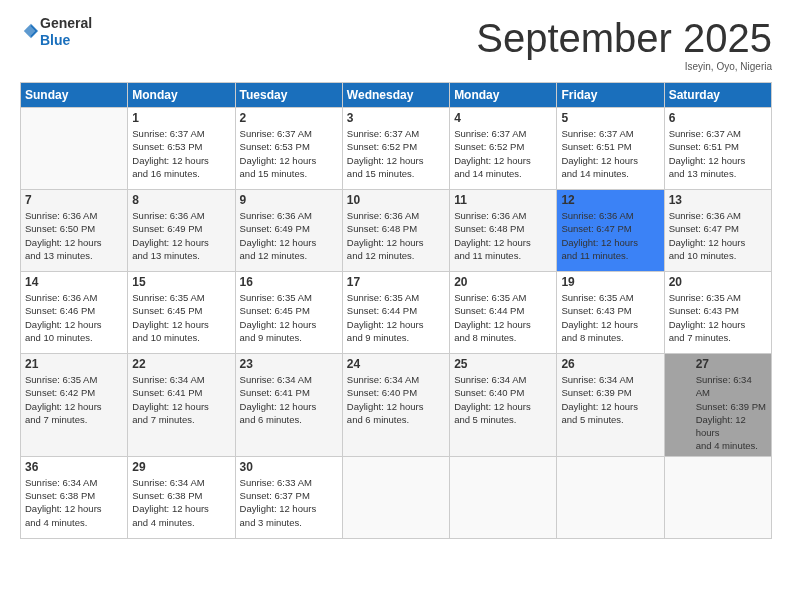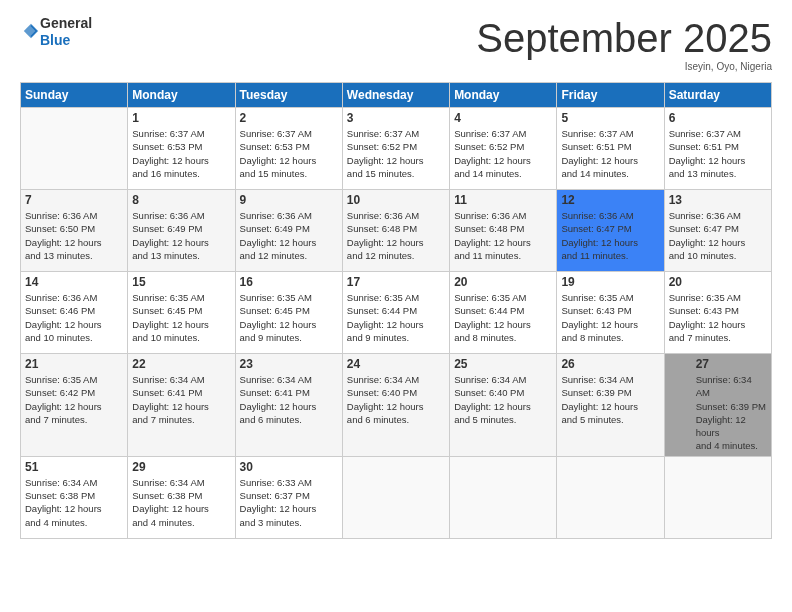--- a/index.html
+++ b/index.html
@@ -318,21 +318,21 @@
           <td style="background: #a3a3a3; padding-left: 31px;">
             <span class="day-number">27</span>
             <div class="day-info" style="white-space: pre-line;">Sunrise: 6:34 AM
 Sunset: 6:39 PM
 Daylight: 12 hours
 and 4 minutes.</div>
           </td>
         </tr>
         <tr>
           <td style="background: rgb(255, 255, 255);">
-            <span class="day-number">51</span>
+            <span class="day-number">36</span>
             <div class="day-info" style="white-space: pre-line;">Sunrise: 6:34 AM
 Sunset: 6:38 PM
 Daylight: 12 hours
 and 4 minutes.</div>
           </td>
           <td style="background: rgb(255, 255, 255);">
             <span class="day-number">29</span>
             <div class="day-info" style="white-space: pre-line;">Sunrise: 6:34 AM
 Sunset: 6:38 PM
 Daylight: 12 hours

